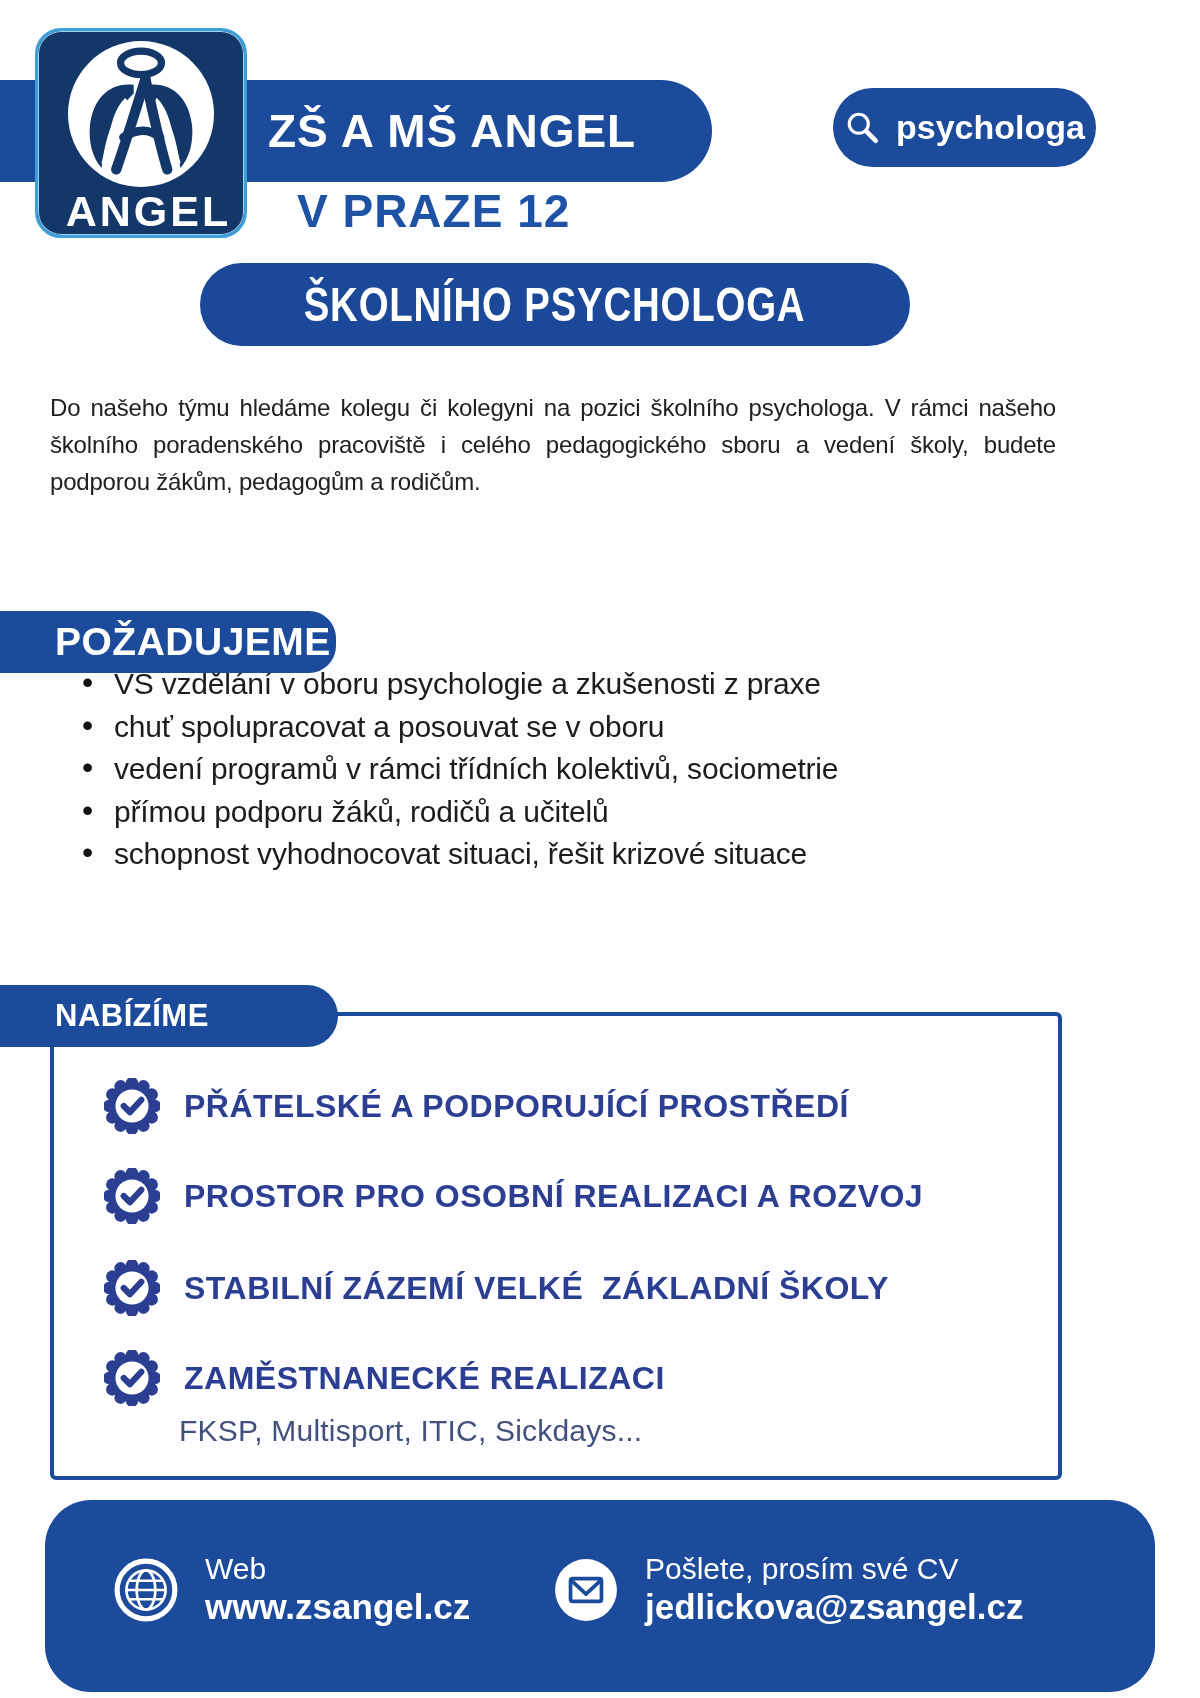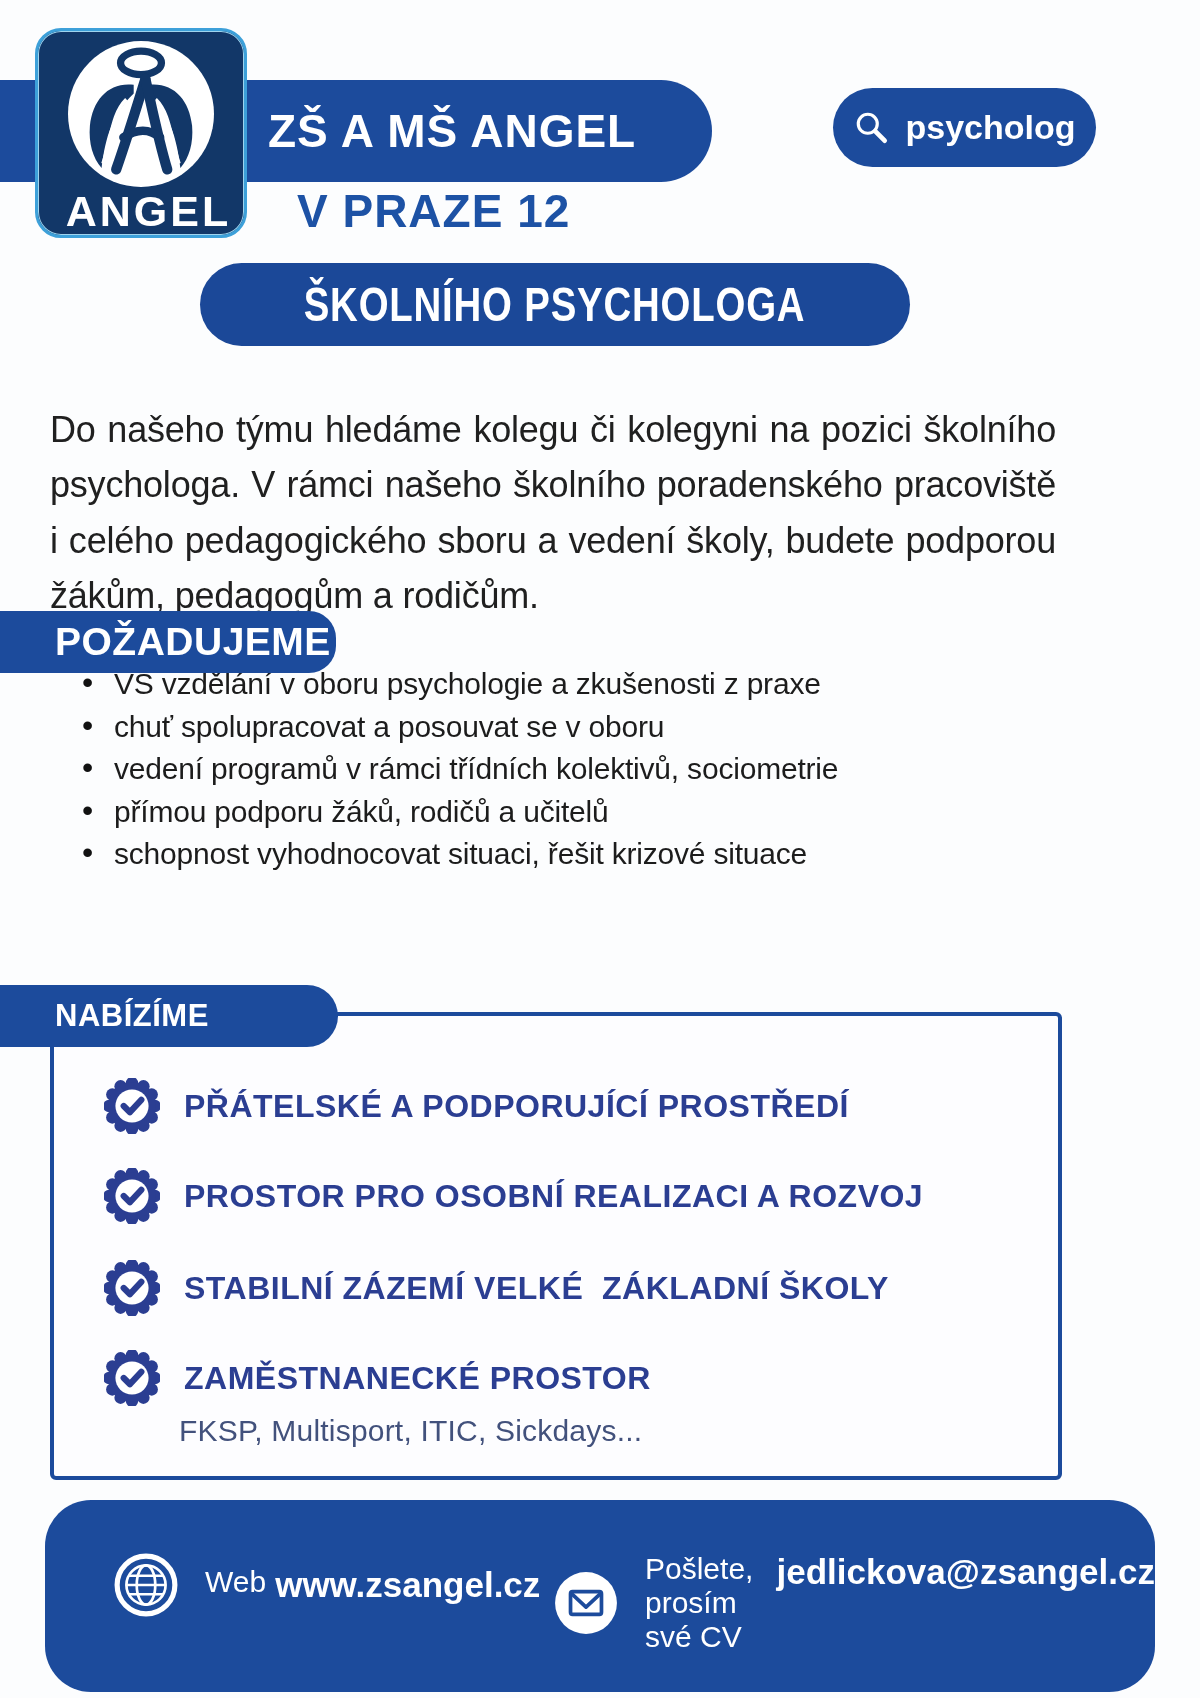--- a/index.html
+++ b/index.html
@@ -45,21 +45,21 @@
     background:#1b4898;border-radius:42px;
     display:flex;align-items:center;justify-content:center;
   }
   .title-banner .txt{
     color:#ffffff;font-size:48px;font-weight:700;letter-spacing:1px;
     transform:scaleX(.8);white-space:nowrap;
   }
   
   .intro{
     position:absolute;left:50px;top:366px;width:1006px;
-    color:#202020;font-size:36px;line-height:1.54;text-align:justify;
+    color:#202020;font-size:24px;line-height:1.54;text-align:justify;
     letter-spacing:-0.2px;
   }
   
   .section-banner{
     position:absolute;left:0;background:#1c4b9c;color:#ffffff;
     display:flex;align-items:center;padding-left:55px;box-sizing:border-box;
     font-weight:700;letter-spacing:.5px;z-index:3;
   }
   .section-banner.req{top:611px;width:336px;height:62px;border-radius:0 27px 27px 0;font-size:39px;}
   .section-banner.offer{top:985px;width:338px;height:62px;border-radius:0 31px 31px 0;font-size:31px;}
@@ -91,21 +91,21 @@
     position:absolute;left:125px;color:#42517c;font-size:30px;letter-spacing:.2px;
   }
   
   .footer{
     position:absolute;left:45px;top:1500px;width:1110px;height:192px;
     background:#1c4b9c;border-radius:46px;
   }
   .footer-group{position:absolute;top:52px;display:flex;align-items:center;gap:26px;}
   .footer-group.web{left:68px;}
   .footer-group.mail{left:508px;}
-  .footer-text{display:flex;flex-direction:row;gap:9px;justify-content:flex-end;}
+  .footer-text{display:flex;flex-direction:column;gap:1px;justify-content:flex-end;}
   .footer-text .small{color:#ffffff;font-size:30px;}
   .footer-text .big{color:#ffffff;font-size:35px;font-weight:700;}
   a{color:inherit;text-decoration:none;}
 </style>
 </head>
 <body>
 
 <div class="poster">
 
   <div class="school-banner">
@@ -131,21 +131,21 @@
     <div class="logo-word">ANGEL</div>
   </div>
 
   <div class="tag-pill">
     <span style="display:flex;">
       <svg viewBox="0 0 36 36" width="38" height="38">
         <circle cx="14" cy="14" r="9" fill="none" stroke="#ffffff" stroke-width="3"></circle>
         <line x1="21" y1="21" x2="30" y2="30" stroke="#ffffff" stroke-width="4.5" stroke-linecap="round"></line>
       </svg>
     </span>
-    <span class="label">psycholog</span>
+    <span class="label">psychologa</span>
   </div>
 
   <div class="title-banner">
     <div class="txt">ŠKOLNÍHO PSYCHOLOGA</div>
   </div>
 
   <p class="intro">Do našeho týmu hledáme kolegu či kolegyni na pozici školního psychologa. V rámci našeho školního poradenského pracoviště i celého pedagogického sboru a vedení školy, budete podporou žákům, pedagogům a rodičům.</p>
 
   <div class="section-banner req">POŽADUJEME</div>
   <ul class="req-list">
@@ -249,21 +249,21 @@
               <circle cx="8" cy="38" r="6"></circle>
             <circle cx="5" cy="27" r="6"></circle>
               <circle cx="8" cy="16" r="6"></circle>
               <circle cx="16" cy="8" r="6"></circle>
             <circle cx="27" cy="27" r="23"></circle>
           </g>
           <circle cx="27" cy="27" r="16" fill="#ffffff"></circle>
           <path d="M19 27 l6 6 l11 -12" fill="none" stroke="#2b3e92" stroke-width="6" stroke-linecap="round" stroke-linejoin="round"></path>
         </svg>
       </span>
-      <span class="label">ZAMĚSTNANECKÉ PROSTOR</span>
+      <span class="label">ZAMĚSTNANECKÉ REALIZACI</span>
     </div>
 
     <div class="offer-detail" style="top:398px;">FKSP, Multisport, ITIC, Sickdays...</div>
   </div>
 
   <div class="footer">
 
     <div class="footer-group web">
       <span style="display:flex;">
         <svg viewBox="0 0 64 64" width="66" height="66">

